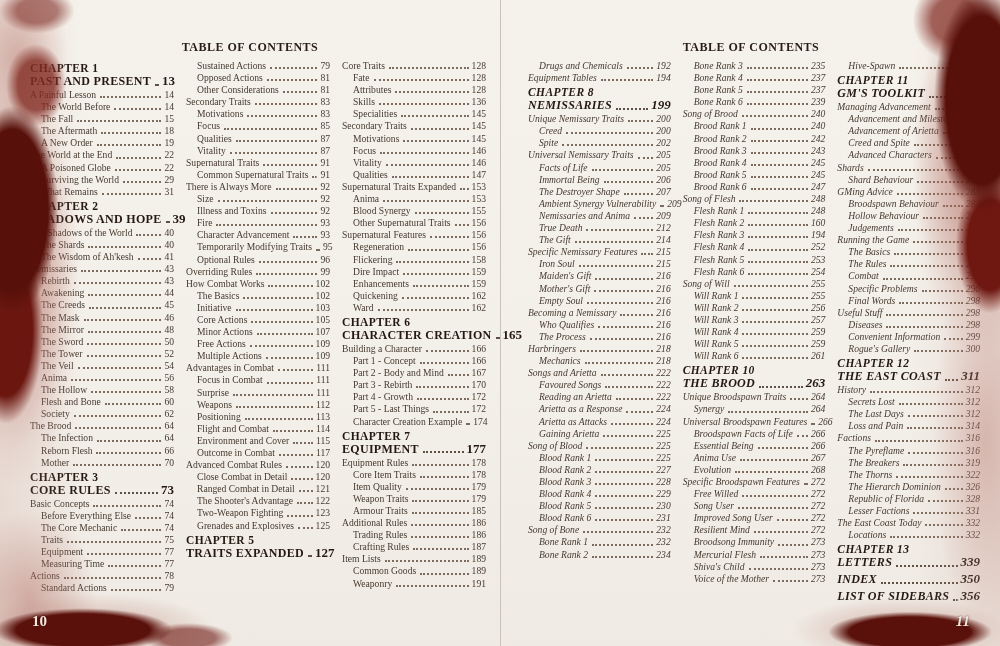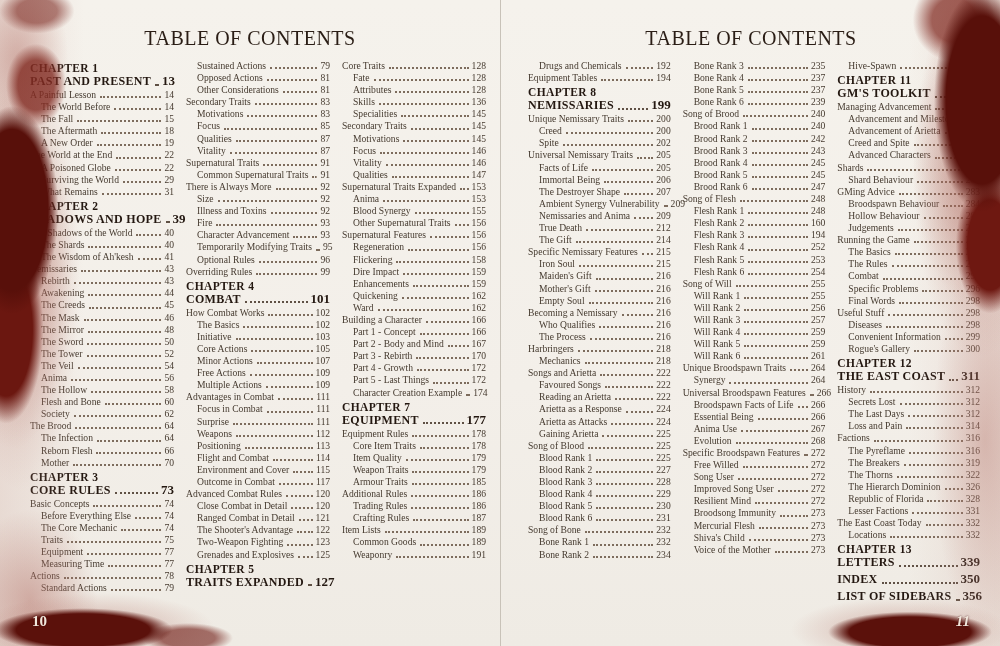--- a/index.html
+++ b/index.html
@@ -12,29 +12,29 @@
   .spread {
     position:relative; width:1000px; height:646px;
     background:linear-gradient(180deg,#f5f2ec 0%,#f3efe9 60%,#efebe4 100%);
     overflow:hidden;
   }
   .page { position:absolute; top:0; height:646px; }
   .page-left  { left:0;   width:501px; border-right:1px solid #c8c2b8; }
   .page-right { left:502px; width:498px; }
 
   .toc-header {
-    position:absolute; top:27px; left:0; width:100%;
-    text-align:center; font-variant:small-caps; font-weight:normal;
-    font-size:20px; letter-spacing:0.5px; color:#2a1d15;
+    position:absolute; top:40px; left:0; width:100%;
+    text-align:center; font-variant:small-caps; font-weight:bold;
+    font-size:12px; letter-spacing:0.5px; color:#2a1d15;
   }
   .cols {
     position:absolute; top:60px; display:flex; gap:12px;
   }
   .page-left  .cols { left:30px;  width:456px; }
-  .page-right .cols { left:26px;  width:452px; }
+  .page-right .cols { left:26px;  width:452px;font-style:italic; }
   .col { flex:1 1 0; min-width:0; display:flex; flex-direction:column; }
 
   .row { display:flex; align-items:baseline; font-size:9.6px; line-height:12.1px; color:#453a2f; }
   .row .lbl { white-space:nowrap; }
   .lvl1 .lbl { padding-left:11px; }
   .dots {
     flex:1 1 4px; min-width:4px; margin:0 3px 0 4px;
     border-bottom:2px dotted #7d6c5d; align-self:flex-end; margin-bottom:3px;
   }
   .pg { white-space:nowrap; }
@@ -412,28 +412,20 @@
           <div class="row lvl1">
             <span class="lbl">Optional Rules</span>
             <span class="dots"></span>
             <span class="pg">96</span>
           </div>
           <div class="row">
             <span class="lbl">Overriding Rules</span>
             <span class="dots"></span>
             <span class="pg">99</span>
           </div>
-          <div class="chap">
-            <div class="kicker">CHAPTER 4</div>
-            <div class="chtitle">
-              <span class="lbl">COMBAT</span>
-              <span class="dots"></span>
-              <span class="pg">101</span>
-            </div>
-          </div>
           <div class="row">
             <span class="lbl">How Combat Works</span>
             <span class="dots"></span>
             <span class="pg">102</span>
           </div>
           <div class="row lvl1">
             <span class="lbl">The Basics</span>
             <span class="dots"></span>
             <span class="pg">102</span>
           </div>
@@ -639,20 +631,28 @@
           </div>
           <div class="row lvl1">
             <span class="lbl">Quickening</span>
             <span class="dots"></span>
             <span class="pg">162</span>
           </div>
           <div class="row lvl1">
             <span class="lbl">Ward</span>
             <span class="dots"></span>
             <span class="pg">162</span>
+          </div>
+          <div class="chap">
+            <div class="kicker">CHAPTER 6</div>
+            <div class="chtitle">
+              <span class="lbl">CHARACTER CREATION</span>
+              <span class="dots"></span>
+              <span class="pg">165</span>
+            </div>
           </div>
           <div class="row">
             <span class="lbl">Building a Character</span>
             <span class="dots"></span>
             <span class="pg">166</span>
           </div>
           <div class="row lvl1">
             <span class="lbl">Part 1 - Concept</span>
             <span class="dots"></span>
             <span class="pg">166</span>
@@ -1075,20 +1075,28 @@
           </div>
           <div class="row lvl1">
             <span class="lbl">Will Rank 5</span>
             <span class="dots"></span>
             <span class="pg">259</span>
           </div>
           <div class="row lvl1">
             <span class="lbl">Will Rank 6</span>
             <span class="dots"></span>
             <span class="pg">261</span>
+          </div>
+          <div class="chap">
+            <div class="kicker">CHAPTER 10</div>
+            <div class="chtitle">
+              <span class="lbl">THE BROOD</span>
+              <span class="dots"></span>
+              <span class="pg">263</span>
+            </div>
           </div>
           <div class="row">
             <span class="lbl">Unique Broodspawn Traits</span>
             <span class="dots"></span>
             <span class="pg">264</span>
           </div>
           <div class="row lvl1">
             <span class="lbl">Synergy</span>
             <span class="dots"></span>
             <span class="pg">264</span>

